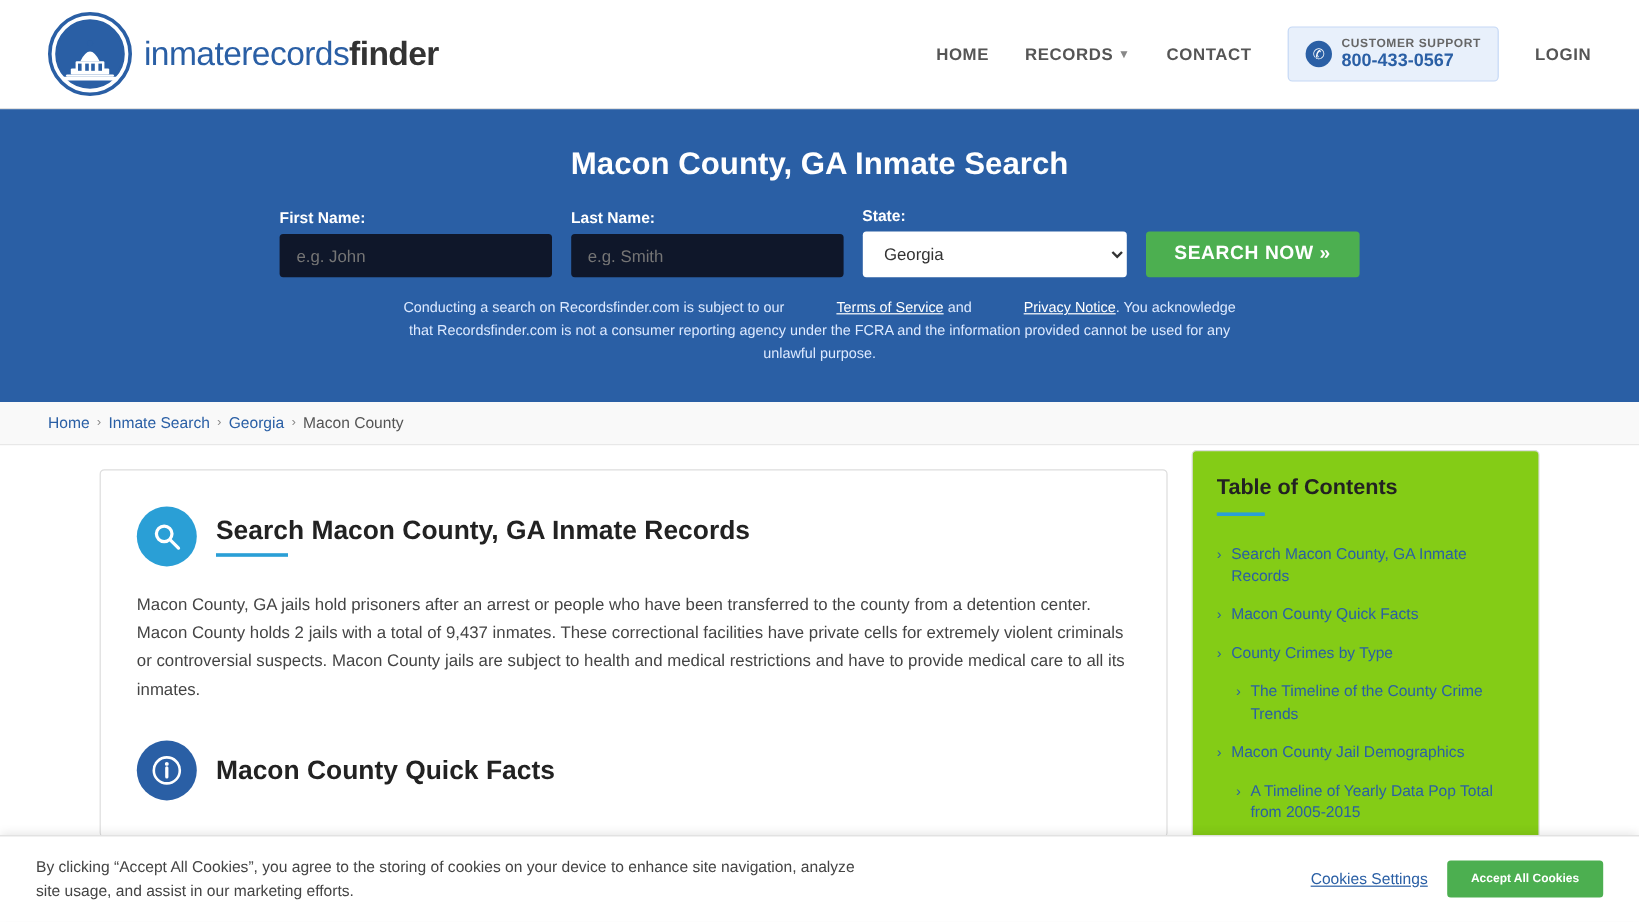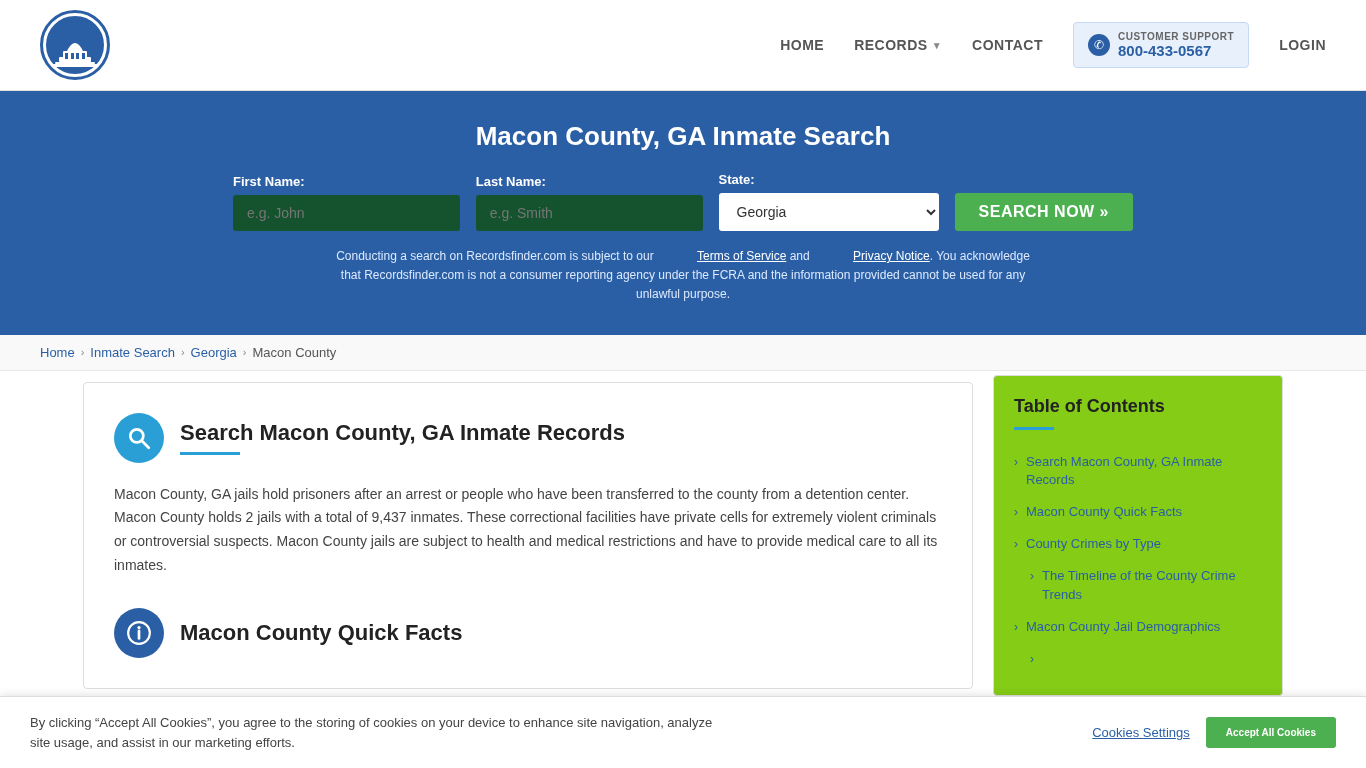--- a/index.html
+++ b/index.html
@@ -128,21 +128,21 @@
       color: #fff;
       font-size: 13px;
       font-weight: 600;
       text-align: left;
     }
     .form-input {
       padding: 10px 14px;
       font-size: 14px;
       border: none;
       border-radius: 3px;
-      background: #14532d;
+      background: #0f172a;
       color: #aaa;
       outline: none;
       width: 100%;
     }
     .state-select {
       padding: 10px 14px;
       font-size: 14px;
       border: none;
       border-radius: 3px;
       background: #fff;
@@ -386,20 +386,23 @@
         <rect x="20" y="38" width="3" height="6" fill="#2a5fa5"></rect>
         <rect x="26" y="38" width="3" height="6" fill="#2a5fa5"></rect>
         <rect x="31" y="38" width="3" height="6" fill="#2a5fa5"></rect>
         <rect x="37" y="38" width="3" height="6" fill="#2a5fa5"></rect>
 
         <circle cx="30" cy="21" r="2.5" fill="#2a5fa5"></circle>
 
         <rect x="10" y="47" width="40" height="2" fill="#fff" rx="1"></rect>
         <rect x="7" y="49" width="46" height="3" fill="#fff" rx="1"></rect>
       </svg>
+    </div>
+    <div style="font-size:28px; font-weight:300; color:#2a5fa5; letter-spacing:-0.5px;">
+      inmaterecords<span style="font-weight:700; color:#333;">finder</span>
     </div>
   </div>
   <nav class="nav">
     <a class="nav-item" href="#">HOME</a>
     <div class="nav-item nav-records">
       <span>RECORDS</span>
       <span class="nav-chevron">▼</span>
     </div>
     <a class="nav-item" href="#">CONTACT</a>
     <div class="customer-support">
@@ -502,20 +505,21 @@
     <div class="toc-item toc-sub">
       <span class="toc-chevron">›</span>
       <span>The Timeline of the County Crime Trends</span>
     </div>
     <div class="toc-item">
       <span class="toc-chevron">›</span>
       <span>Macon County Jail Demographics</span>
     </div>
     <div class="toc-item toc-sub">
       <span class="toc-chevron">›</span>
+      <span>A Timeline of Yearly Data Pop Total from 2005-2015</span>
     </div>
   </aside>
 </div>
 
 <div class="cookie-banner">
   <p class="cookie-text">By clicking “Accept All Cookies”, you agree to the storing of cookies on your device to enhance site navigation, analyze site usage, and assist in our marketing efforts.</p>
   <div class="cookie-actions">
     <button class="cookies-settings-btn">Cookies Settings</button>
     <button class="accept-cookies-btn">Accept All Cookies</button>
   </div>

